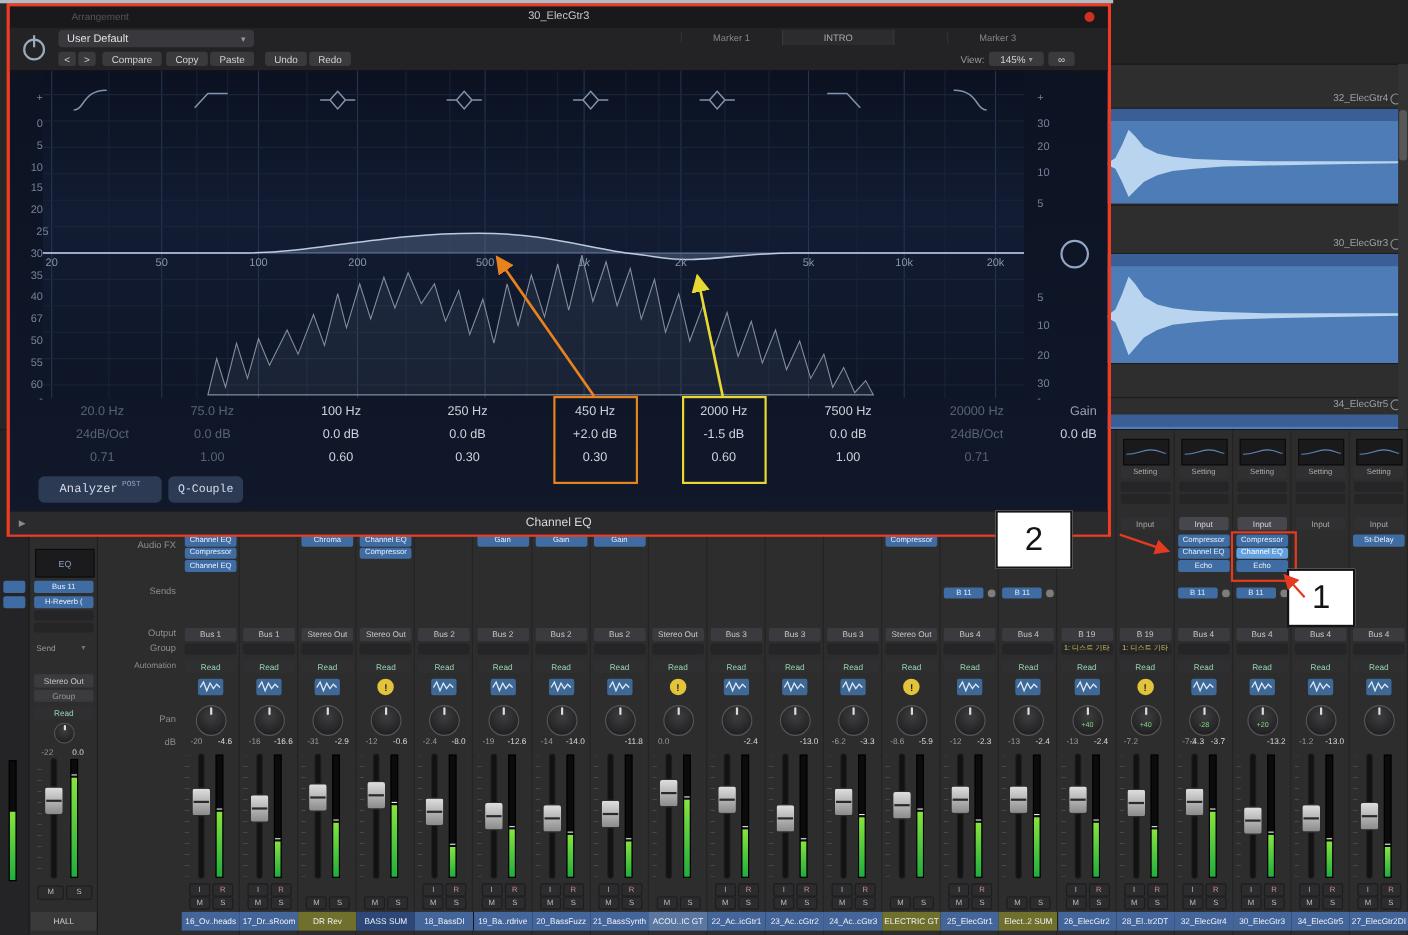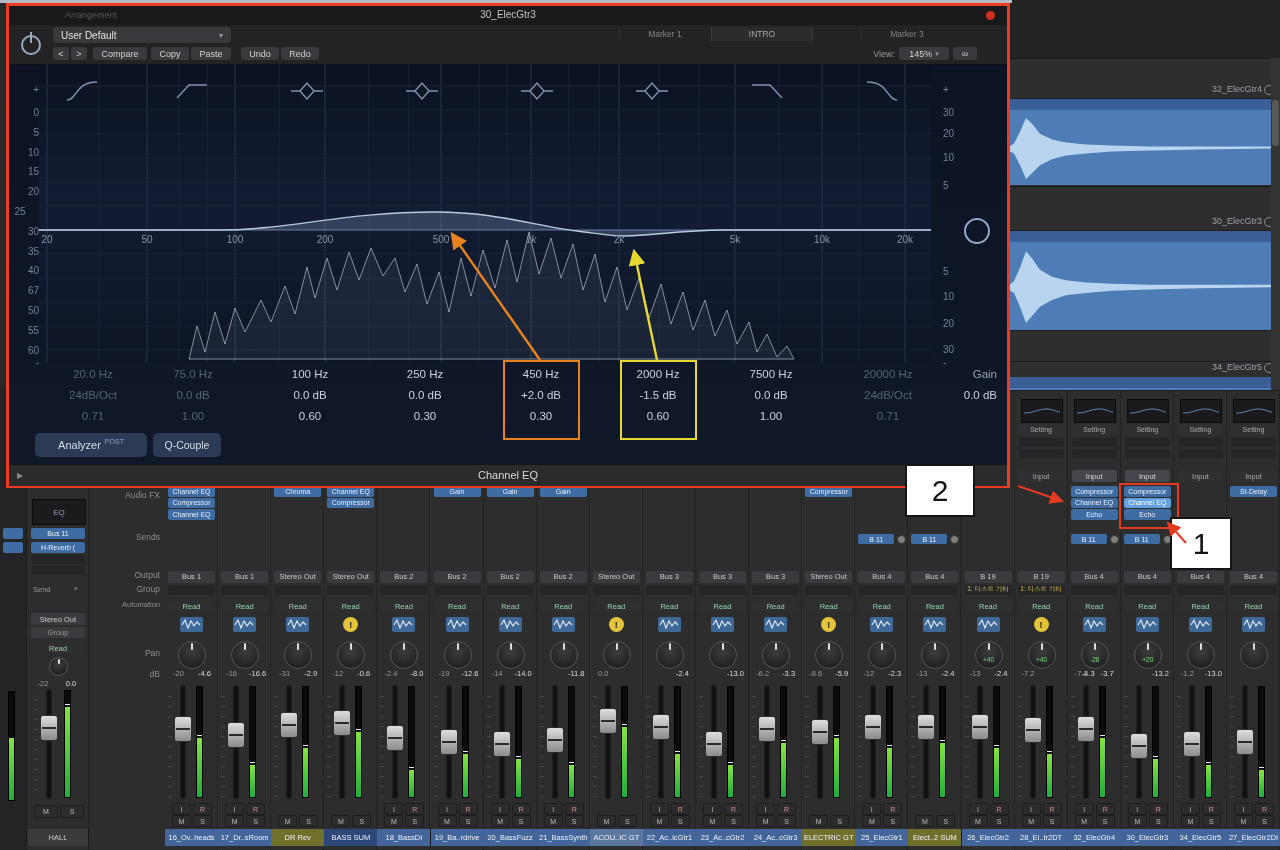--- a/index.html
+++ b/index.html
@@ -40,21 +40,21 @@
   
   #eq-window{position:absolute;left:6px;top:3px;width:1004px;height:485px;box-sizing:border-box;
              border:3px solid #ee3b24;background:linear-gradient(#0c1222,#101829);z-index:5;}
   .scaletxt{position:absolute;color:#76809a;font-size:10px;}
   .freqlab{position:absolute;color:#8a93a8;font-size:10px;text-align:center;width:28px;}
   .bandcell{position:absolute;font-size:11.5px;text-align:center;width:92px;}
   .dimc{color:#596273}.litc{color:#ccd2dc}
   .hdrbtn{position:absolute;background:#3a3a3e;border-radius:3px;color:#d2d2d2;font-size:9px;height:13px;
           display:flex;align-items:center;justify-content:center;}
   .eqbigbtn{position:absolute;background:#2c3a54;border-radius:5px;color:#d6dde9;font-size:11px;height:24px;
-            display:flex;align-items:center;justify-content:center;}
+            display:flex;align-items:center;justify-content:center;font-family:Liberation Mono, monospace;}
   
   .callout{position:absolute;background:#fff;border:2.5px solid #141414;color:#141414;font-size:30px;
            display:flex;align-items:center;justify-content:center;z-index:10;}
   #anno-orange{position:absolute;left:503px;top:360px;width:73px;height:76px;border:2.5px solid #e8821e;z-index:9;}
   #anno-yellow{position:absolute;left:620px;top:360px;width:73px;height:76px;border:2.5px solid #e7d832;z-index:9;}
   #red-plugin-box{position:absolute;left:1119px;top:483px;width:56px;height:42px;border:2px solid #e43a22;z-index:9;}
   #overlay{position:absolute;left:0;top:0;width:1280px;height:850px;z-index:12;pointer-events:none;}
   
   #arrange{position:absolute;left:1000px;top:0;width:280px;height:392px;background:#2e2e2e;z-index:1;}
   #mixer{position:absolute;left:0;top:390px;width:1280px;height:460px;background:#2d2d2d;border-top:1px solid #1a1a1a;z-index:1;}
@@ -879,21 +879,21 @@
       </svg>
     </div>
 
     <div id="eq-scales">
         <div class="scaletxt" style="position: absolute; left: 8px; top: 78px; width: 22px; text-align: right;">+</div>
         <div class="scaletxt" style="position: absolute; left: 8px; top: 101px; width: 22px; text-align: right;">0</div>
         <div class="scaletxt" style="position: absolute; left: 8px; top: 120.8px; width: 22px; text-align: right;">5</div>
         <div class="scaletxt" style="position: absolute; left: 8px; top: 140.6px; width: 22px; text-align: right;">10</div>
         <div class="scaletxt" style="position: absolute; left: 8px; top: 160.4px; width: 22px; text-align: right;">15</div>
         <div class="scaletxt" style="position: absolute; left: 8px; top: 180.2px; width: 22px; text-align: right;">20</div>
-        <div class="scaletxt" style="position: absolute; left: 0; top: 200px; width: 22px; text-align: center;">25</div>
+        <div class="scaletxt" style="position: absolute; left: 24px; top: 200px; width: 22px; text-align: left;">25</div>
         <div class="scaletxt" style="position: absolute; left: 8px; top: 219.8px; width: 22px; text-align: right;">30</div>
         <div class="scaletxt" style="position: absolute; left: 8px; top: 239.6px; width: 22px; text-align: right;">35</div>
         <div class="scaletxt" style="position: absolute; left: 8px; top: 259.4px; width: 22px; text-align: right;">40</div>
         <div class="scaletxt" style="position: absolute; left: 8px; top: 279.2px; width: 22px; text-align: right;">67</div>
         <div class="scaletxt" style="position: absolute; left: 8px; top: 299px; width: 22px; text-align: right;">50</div>
         <div class="scaletxt" style="position: absolute; left: 8px; top: 318.8px; width: 22px; text-align: right;">55</div>
         <div class="scaletxt" style="position: absolute; left: 8px; top: 338.6px; width: 22px; text-align: right;">60</div>
         <div class="scaletxt" style="position: absolute; left: 8px; top: 351px; width: 22px; text-align: right;">-</div>
         <div class="scaletxt" style="position: absolute; left: 934px; top: 78px; width: 22px;">+</div>
         <div class="scaletxt" style="position: absolute; left: 934px; top: 101px; width: 22px;">30</div>

